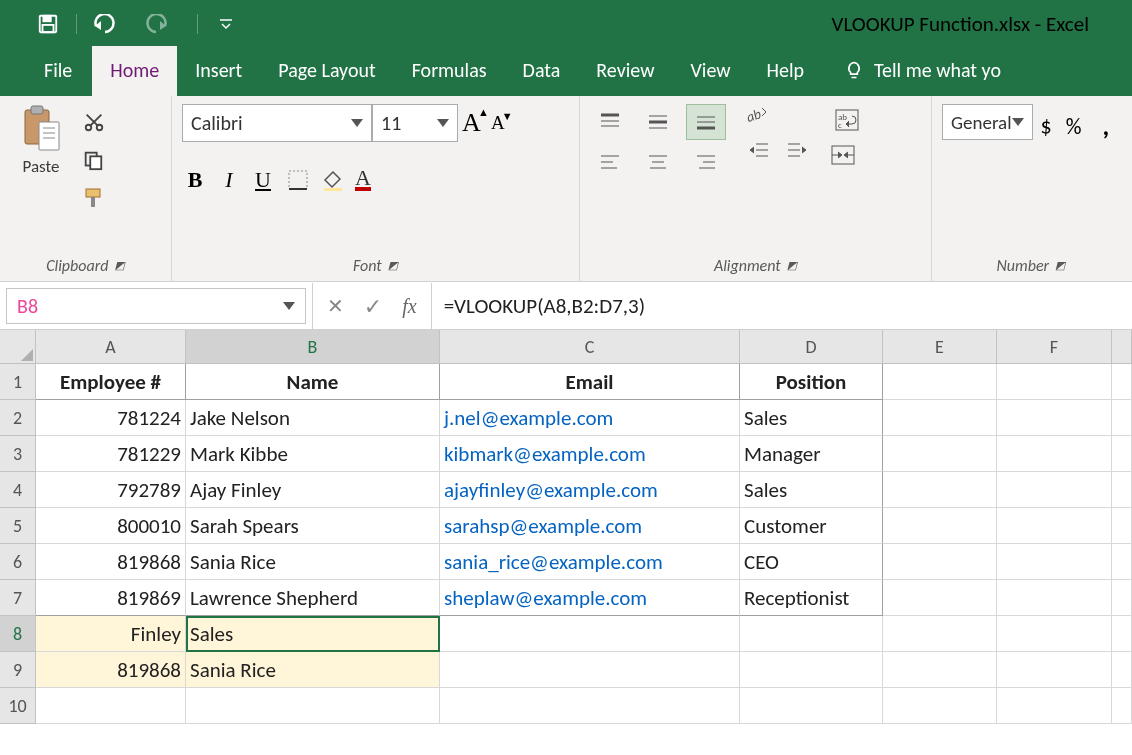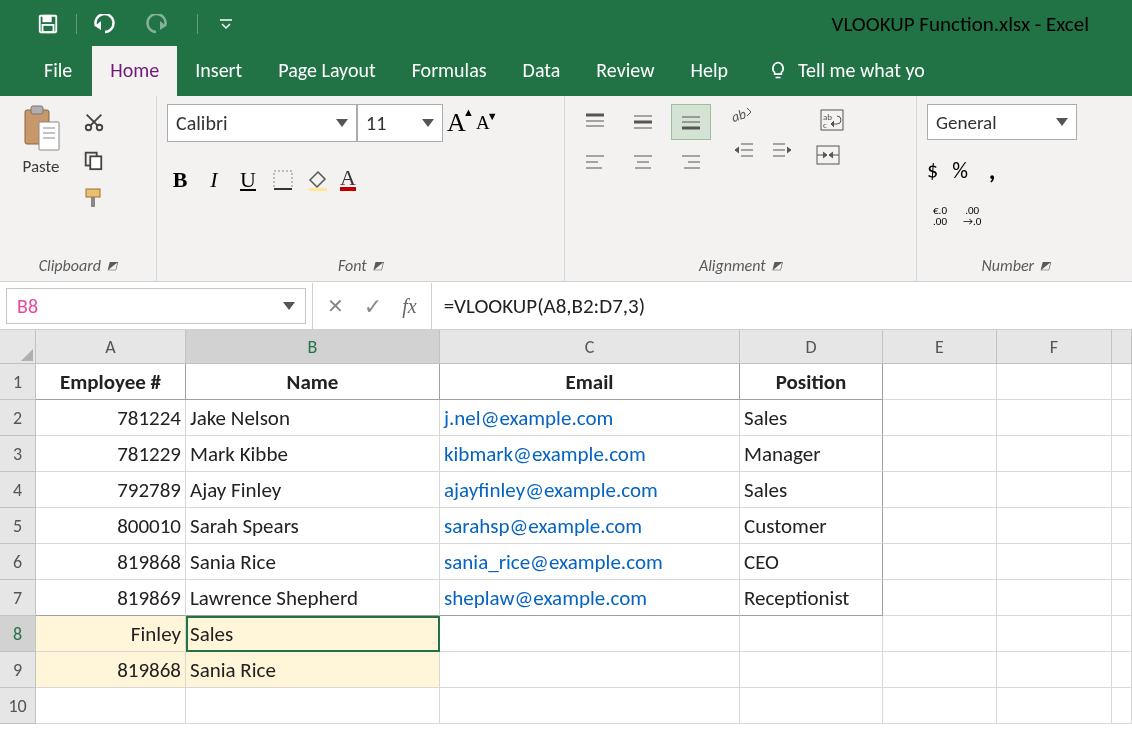--- a/index.html
+++ b/index.html
@@ -127,32 +127,33 @@
 </div>
 
 <div class="tabstrip">
   <div class="tab tab-file">File</div>
   <div class="tab active">Home</div>
   <div class="tab">Insert</div>
   <div class="tab">Page Layout</div>
   <div class="tab">Formulas</div>
   <div class="tab">Data</div>
   <div class="tab">Review</div>
+  <div class="tab">View</div>
   <div class="tab">Help</div>
   <div class="tab tab-tellme">
     <svg class="bulb-icon" viewBox="0 0 24 24" fill="none" stroke="#fff" stroke-width="2">
         <path d="M9 21h6M10 17h4M12 3a7 7 0 0 0-4 12v2h8v-2a7 7 0 0 0-4-12z"></path>
       </svg>
     <span>Tell me what yo</span>
   </div>
 </div>
 
 <div class="ribbon">
 
-  <div class="group" style="width:157px">
+  <div class="group" style="width:172px">
     <div class="group-body">
       <div class="paste-btn">
         <svg width="44" height="50" viewBox="0 0 44 50">
             <rect x="6" y="6" width="24" height="34" rx="2" fill="#c8986a" stroke="#8a643e"></rect>
             <rect x="12" y="2" width="12" height="8" rx="2" fill="#b0b0b0" stroke="#777"></rect>
             <rect x="20" y="18" width="20" height="28" rx="1" fill="#fff" stroke="#888"></rect>
             <line x1="24" y1="24" x2="36" y2="24" stroke="#888"></line>
             <line x1="24" y1="29" x2="36" y2="29" stroke="#888"></line>
             <line x1="24" y1="34" x2="36" y2="34" stroke="#888"></line>
           </svg>
@@ -335,21 +336,21 @@
         </div>
       </div>
     </div>
     <div class="group-label">
         <span>Alignment</span>
         <span class="launcher">◩</span>
       </div>
   </div>
 
   <div class="group" style="width:198px;border-right:none">
-    <div class="group-body" style="flex-direction:column">
+    <div class="group-body" style="">
       <div class="numfmt">
           <span>General</span>
           <span class="chev-down"></span>
         </div>
       <div class="num-row">
         <div class="rb-split">
             <span style="font-size:22px">$</span>
             <span class="dd-caret"></span>
           </div>
         <div class="rb-btn">

